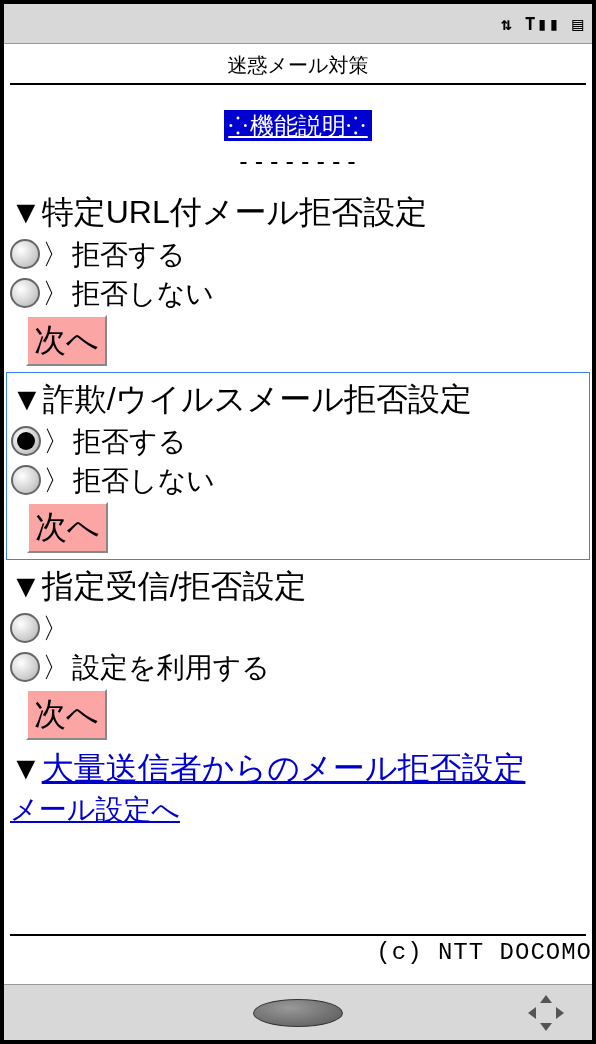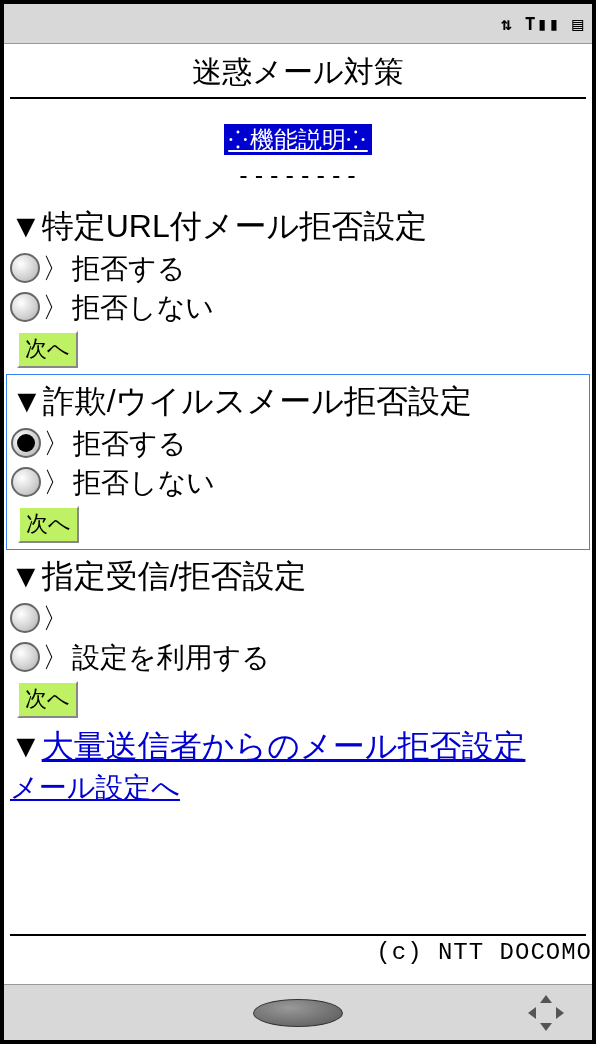--- a/index.html
+++ b/index.html
@@ -37,21 +37,21 @@
       color: #000;
     }
     .screen {
       flex: 1;
       background: #fff;
       display: flex;
       flex-direction: column;
       overflow: hidden;
     }
     .page-title {
-      font-size: 30px;
+      font-size: 20px;
       text-align: center;
       padding: 8px 0 4px 0;
       border-bottom: 2px solid #000;
       margin: 0 6px;
     }
     .content {
       flex: 1;
       padding: 8px 6px 0 6px;
       font-size: 28px;
       line-height: 1.4;
@@ -107,27 +107,27 @@
       top: 4px; left: 4px; right: 4px; bottom: 4px;
       background: #000;
       border-radius: 50%;
     }
     .angle {
       font-size: 28px;
       font-family: monospace;
     }
     .btn {
       display: inline-block;
-      background: #bef264;
+      background: #fca5a5;
       border: 2px solid #888;
       border-top-color: #fff;
       border-left-color: #fff;
-      font-size: 22px;
+      font-size: 32px;
       padding: 1px 6px;
-      margin: 2px 0 4px 7px;
+      margin: 2px 0 4px 16px;
     }
     .highlighted-section {
       border: 1px solid #3b82f6;
       margin: 2px -4px 4px -4px;
       padding: 2px 4px 2px 4px;
     }
     .link {
       color: #0000d0;
       text-decoration: underline;
     }

